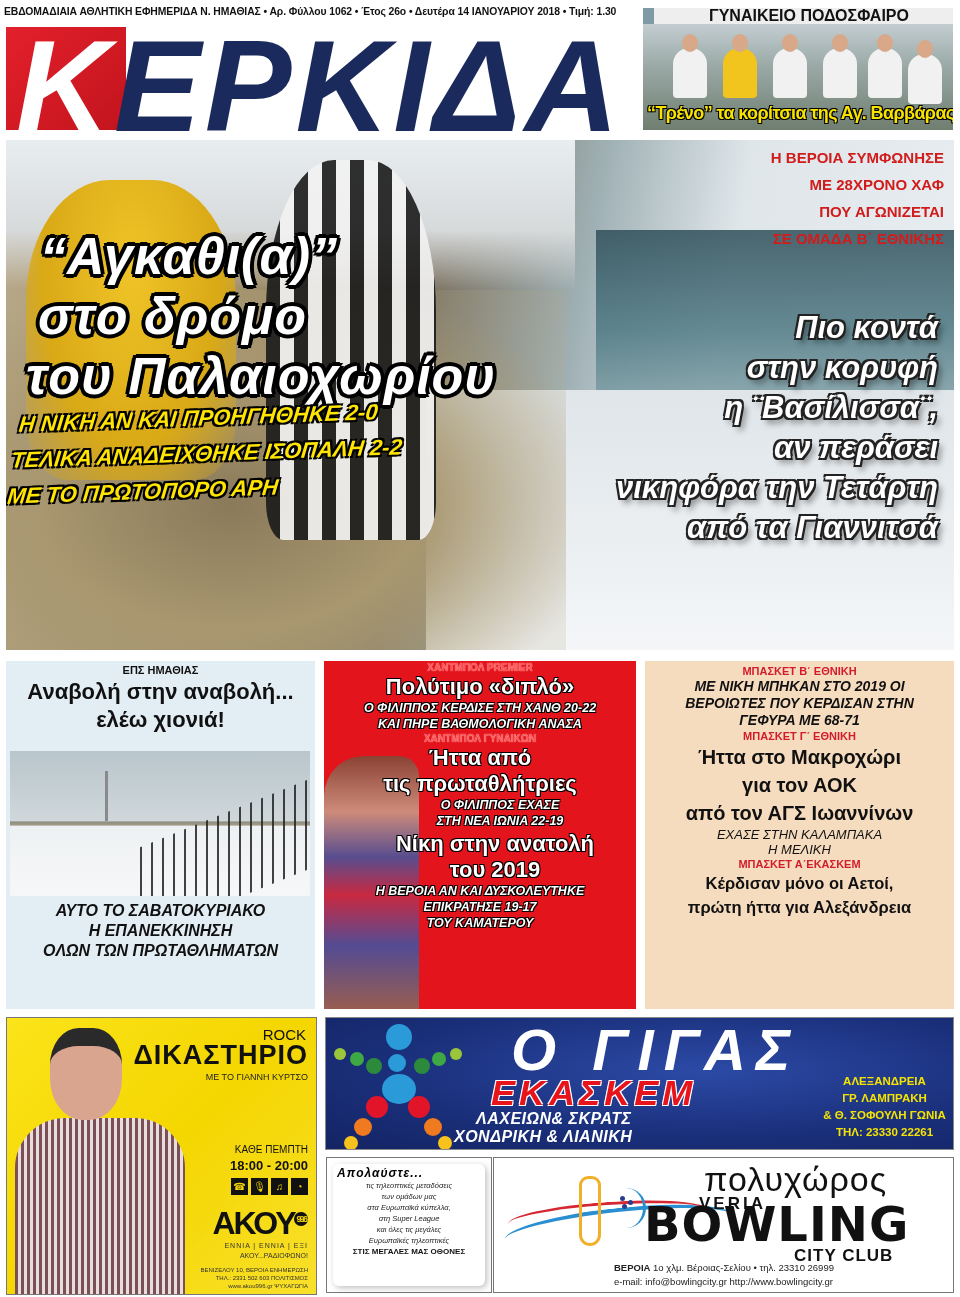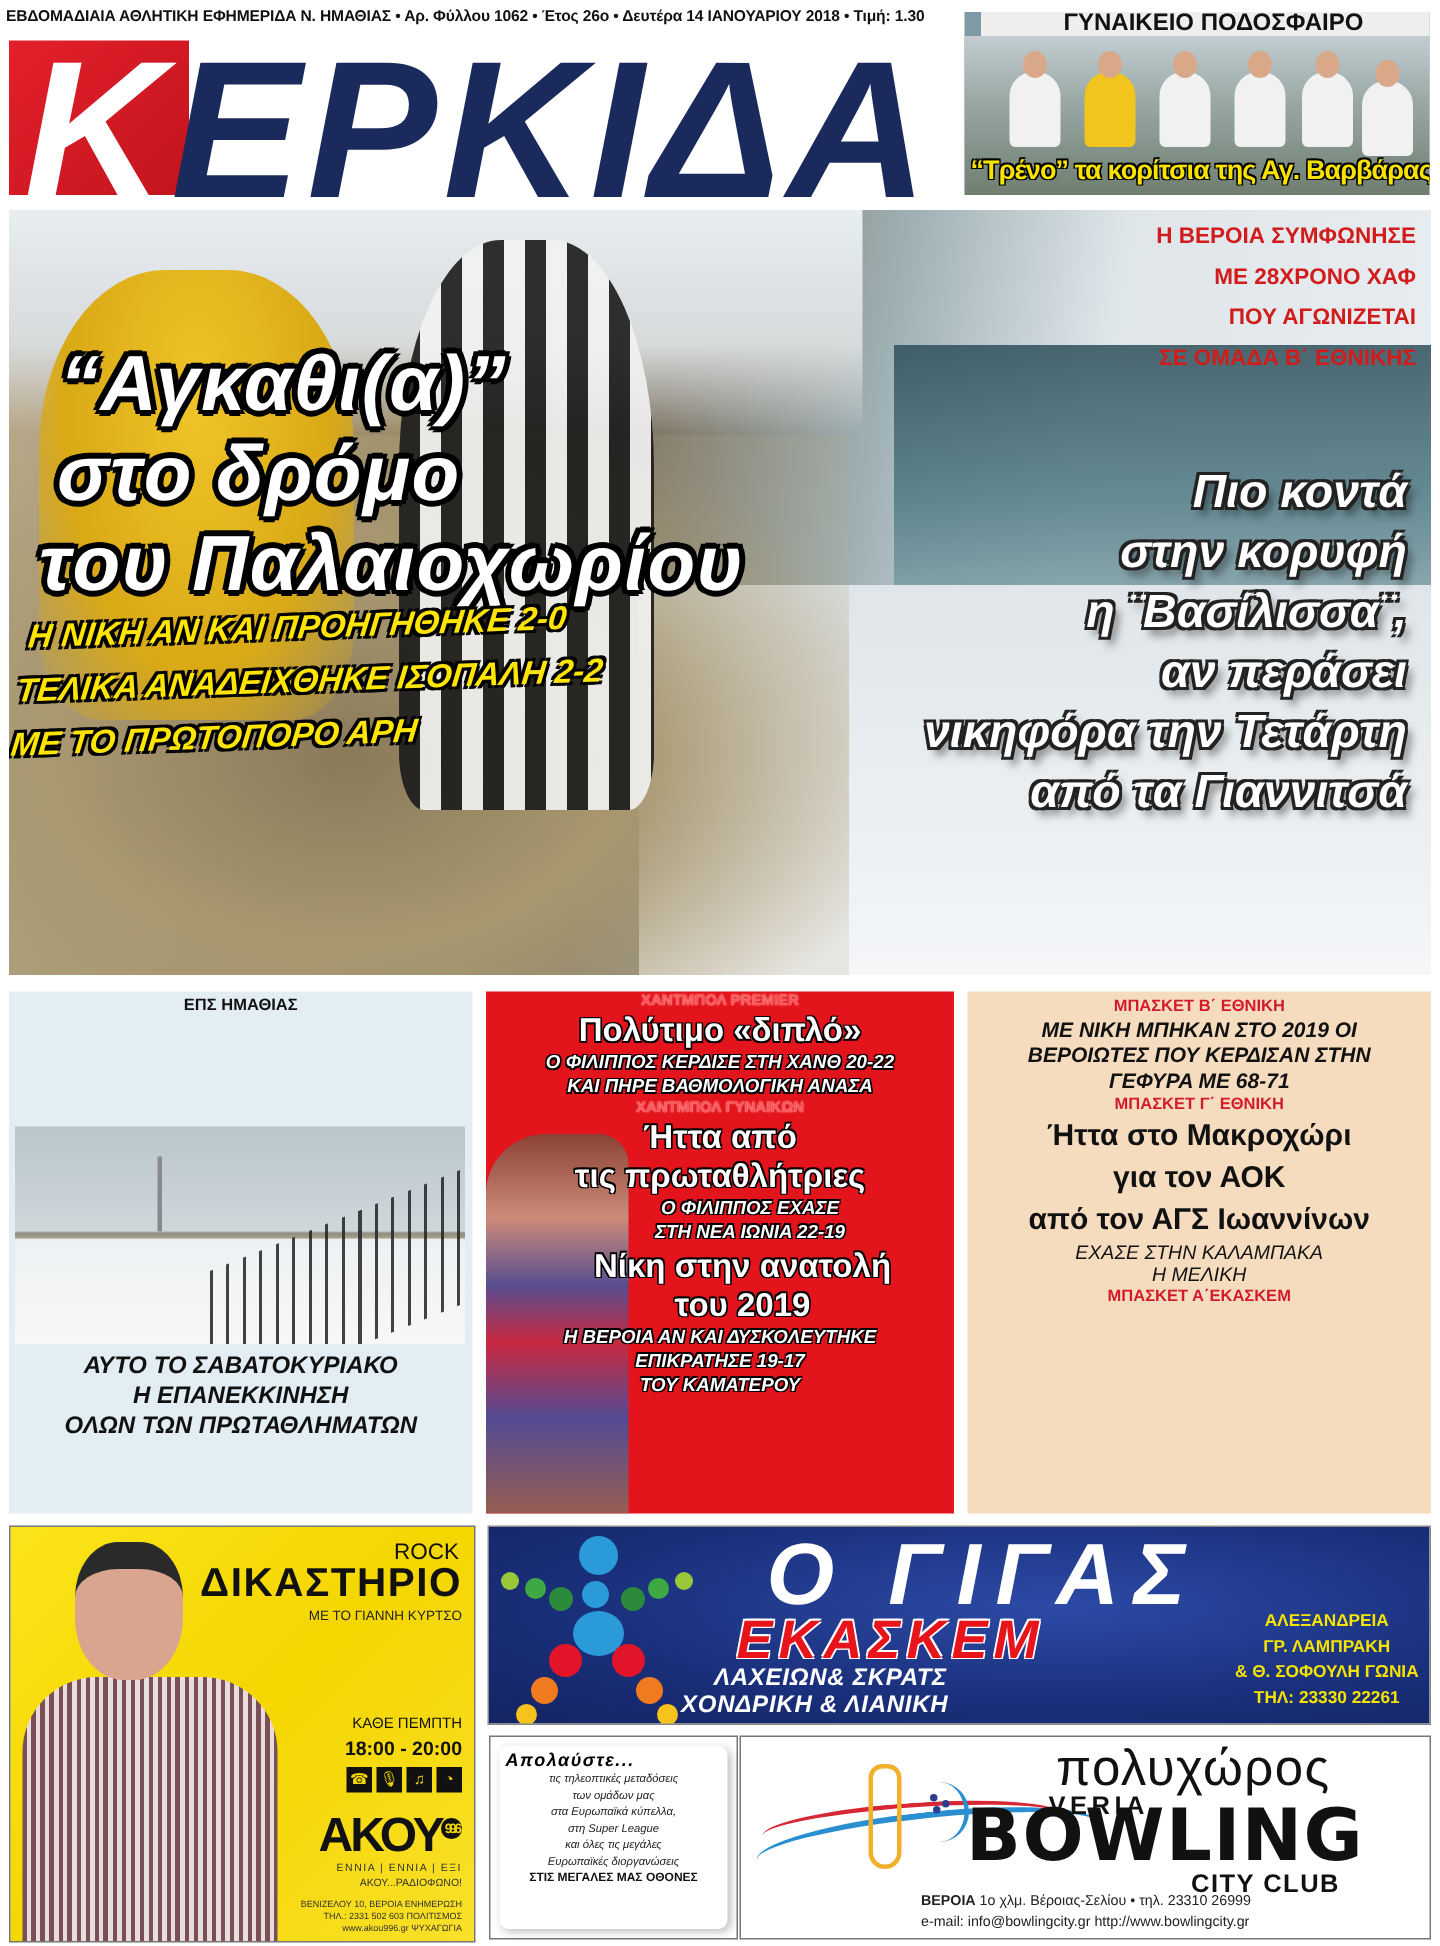--- a/index.html
+++ b/index.html
@@ -167,20 +167,24 @@
     <div>στην κορυφή</div>
     <div>η ¨Βασίλισσα¨,</div>
     <div>αν περάσει</div>
     <div>νικηφόρα την Τετάρτη</div>
     <div>από τα Γιαννιτσά</div>
   </div>
 </div>
 
 <div class="col c1">
   <div class="kick">ΕΠΣ ΗΜΑΘΙΑΣ</div>
+  <div class="head1">
+    <div>Αναβολή στην αναβολή...</div>
+    <div>ελέω χιονιά!</div>
+  </div>
   <div class="photo">
     <div class="pole"></div>
     <div class="fence"></div>
   </div>
   <div class="foot">
     <div>ΑΥΤΟ ΤΟ ΣΑΒΑΤΟΚΥΡΙΑΚΟ</div>
     <div>Η ΕΠΑΝΕΚΚΙΝΗΣΗ</div>
     <div>ΟΛΩΝ ΤΩΝ ΠΡΩΤΑΘΛΗΜΑΤΩΝ</div>
   </div>
 </div>
@@ -226,20 +230,24 @@
   <div class="big" style="font-size:20px;line-height:28px;">
     <div>Ήττα στο Μακροχώρι</div>
     <div>για τον ΑΟΚ</div>
     <div>από τον ΑΓΣ Ιωαννίνων</div>
   </div>
   <div class="small" style="font-weight:normal;font-size:13px;line-height:15px;">
     <div>ΕΧΑΣΕ ΣΤΗΝ ΚΑΛΑΜΠΑΚΑ</div>
     <div>Η ΜΕΛΙΚΗ</div>
   </div>
   <div class="kick">ΜΠΑΣΚΕΤ Α΄ΕΚΑΣΚΕΜ</div>
+  <div class="mid">
+    <div>Κέρδισαν μόνο οι Αετοί,</div>
+    <div>πρώτη ήττα για Αλεξάνδρεια</div>
+  </div>
 </div>
 
 <div class="ad-radio">
   <div class="man">
     <div class="m-body"></div>
     <div class="m-head"></div>
   </div>
   <div class="r-rock">ROCK</div>
   <div class="r-title">ΔΙΚΑΣΤΗΡΙΟ</div>
   <div class="r-host">ΜΕ ΤΟ ΓΙΑΝΝΗ ΚΥΡΤΣΟ</div>
@@ -293,21 +301,21 @@
 
 <div class="ad-screens">
   <div class="inner">
     <div class="t1">Απολαύστε...</div>
     <div class="t2">
       <div>τις τηλεοπτικές μεταδόσεις</div>
       <div>των ομάδων μας</div>
       <div>στα Ευρωπαϊκά κύπελλα,</div>
       <div>στη Super League</div>
       <div>και όλες τις μεγάλες</div>
-      <div>Ευρωπαϊκές διοργανώσεις</div>
+      <div>Ευρωπαϊκές τηλεοπτικές</div>
     </div>
     <div class="t3">ΣΤΙΣ ΜΕΓΑΛΕΣ ΜΑΣ ΟΘΟΝΕΣ</div>
   </div>
 </div>
 
 <div class="ad-bowling">
   <div class="b-swoosh"></div>
   <div class="b-swoosh2"></div>
   <div class="b-pin"></div>
   <div class="b-ball">

